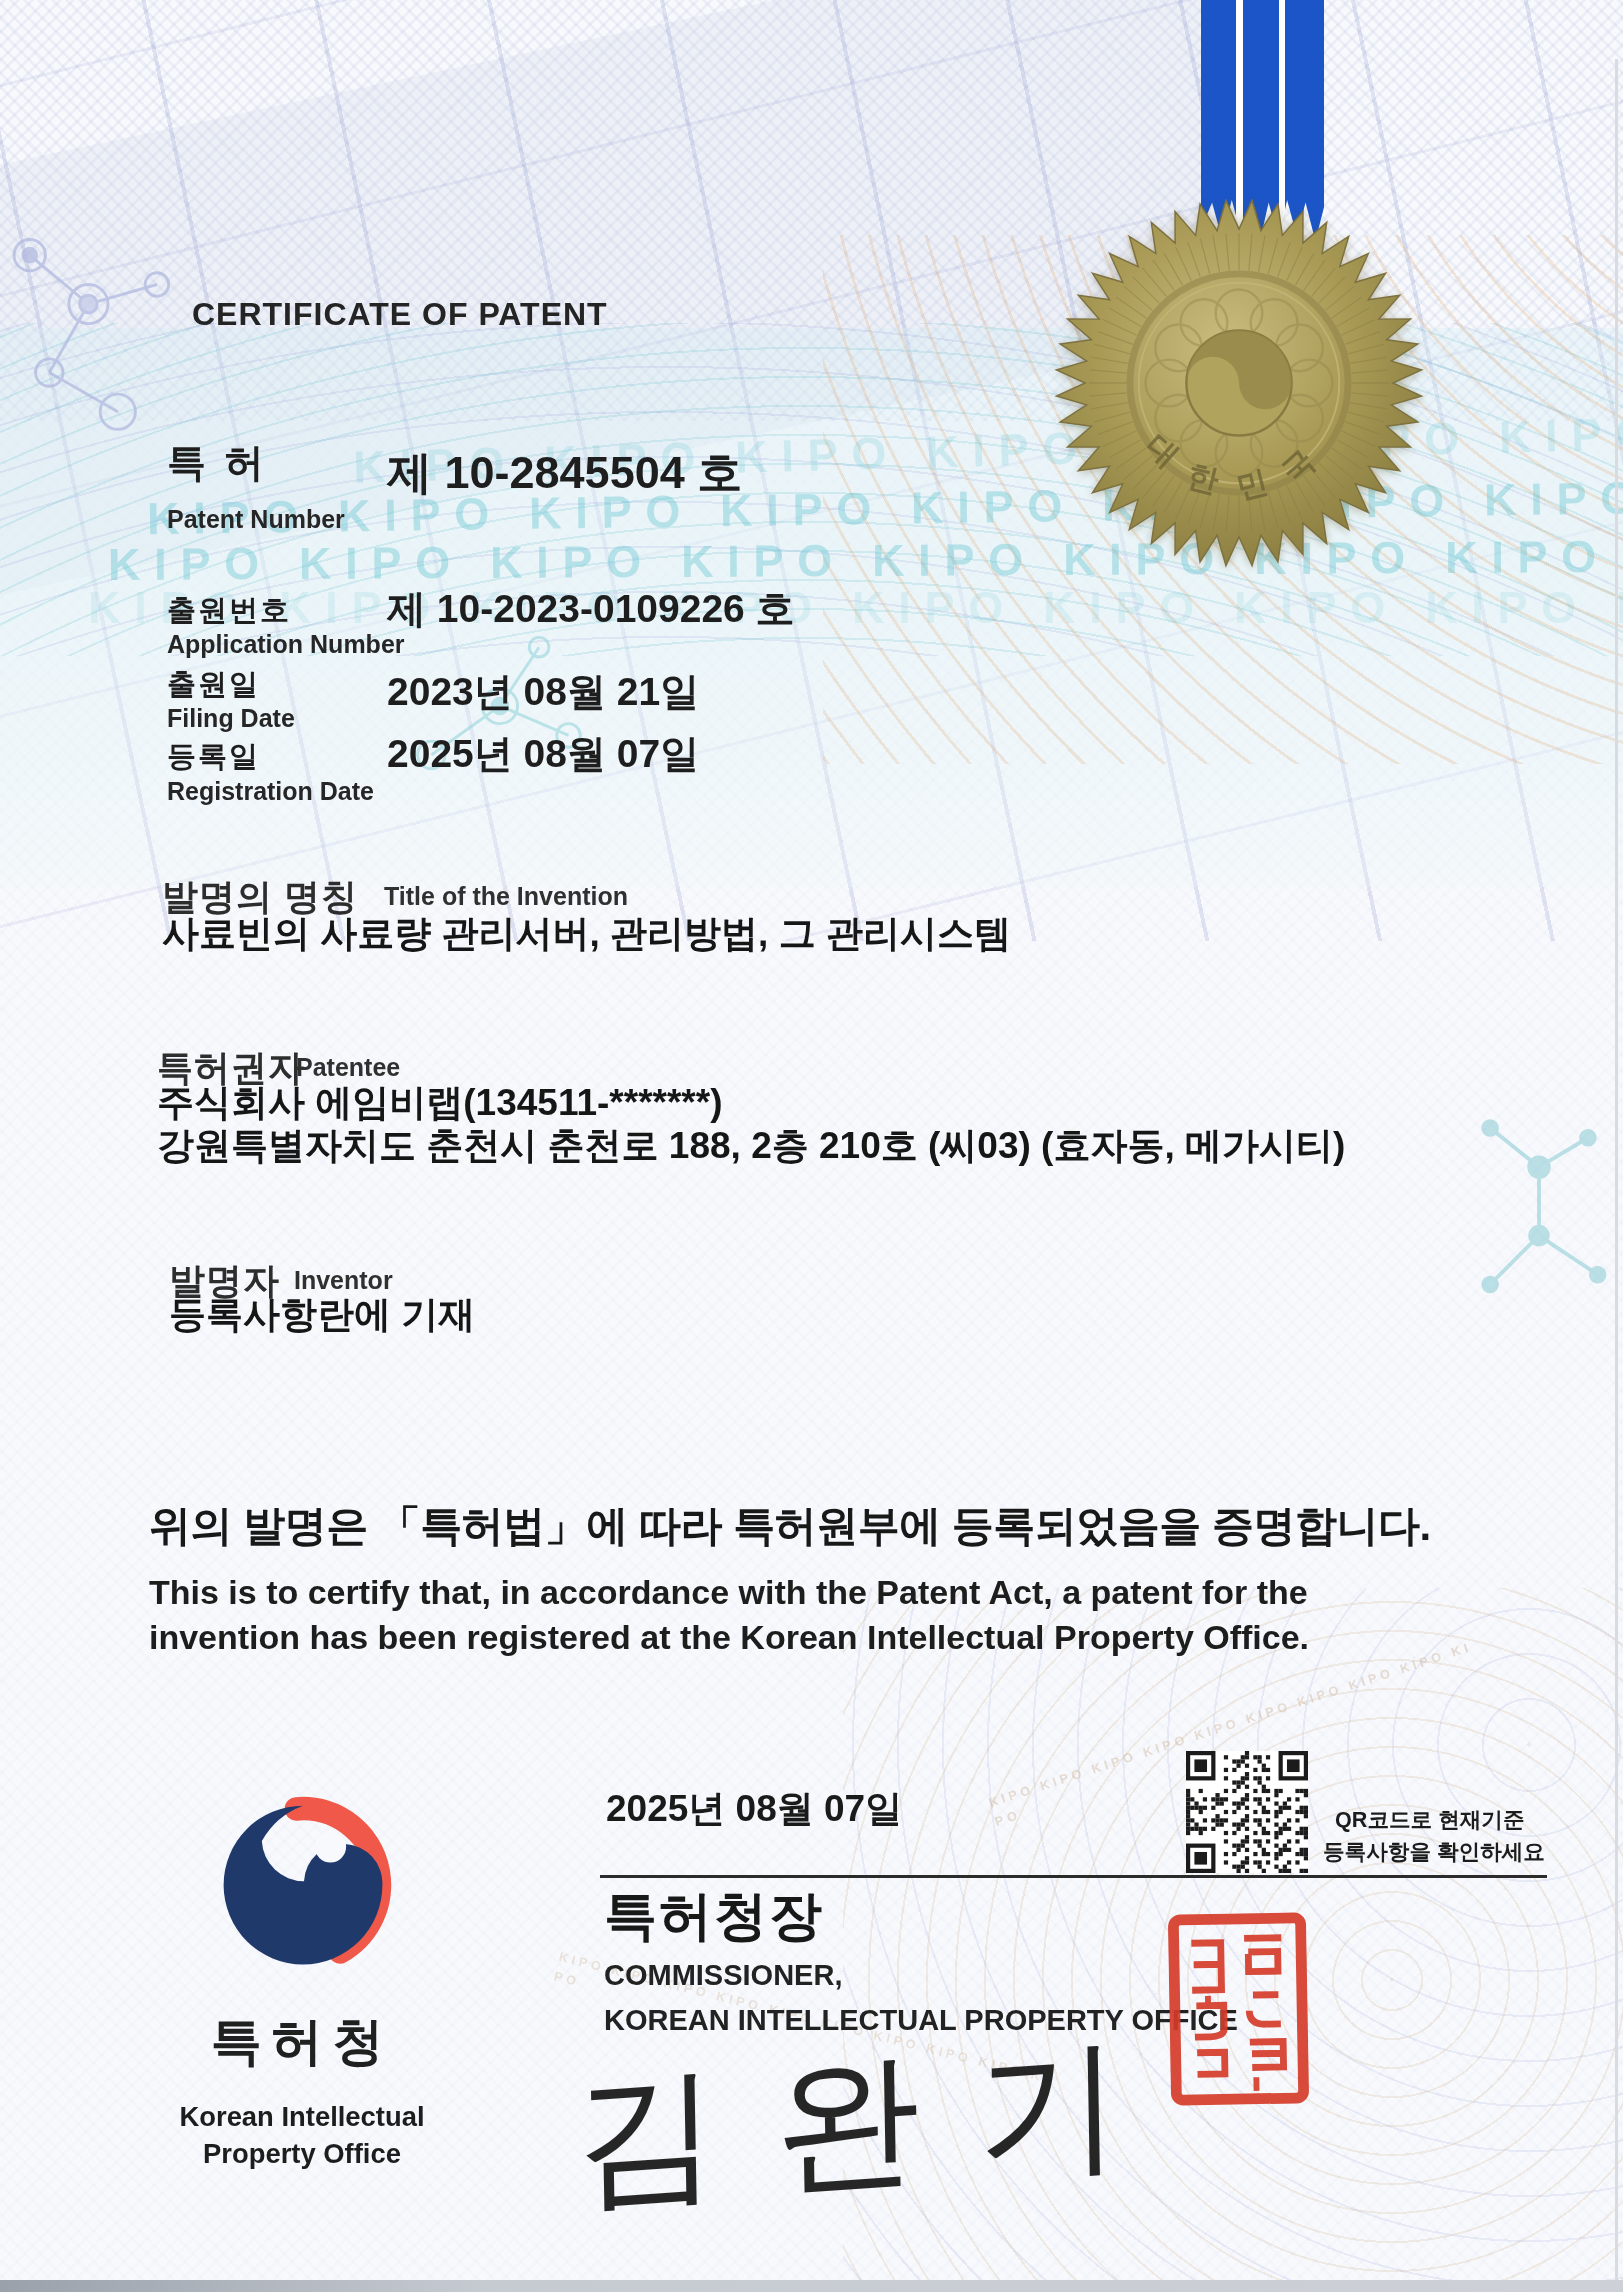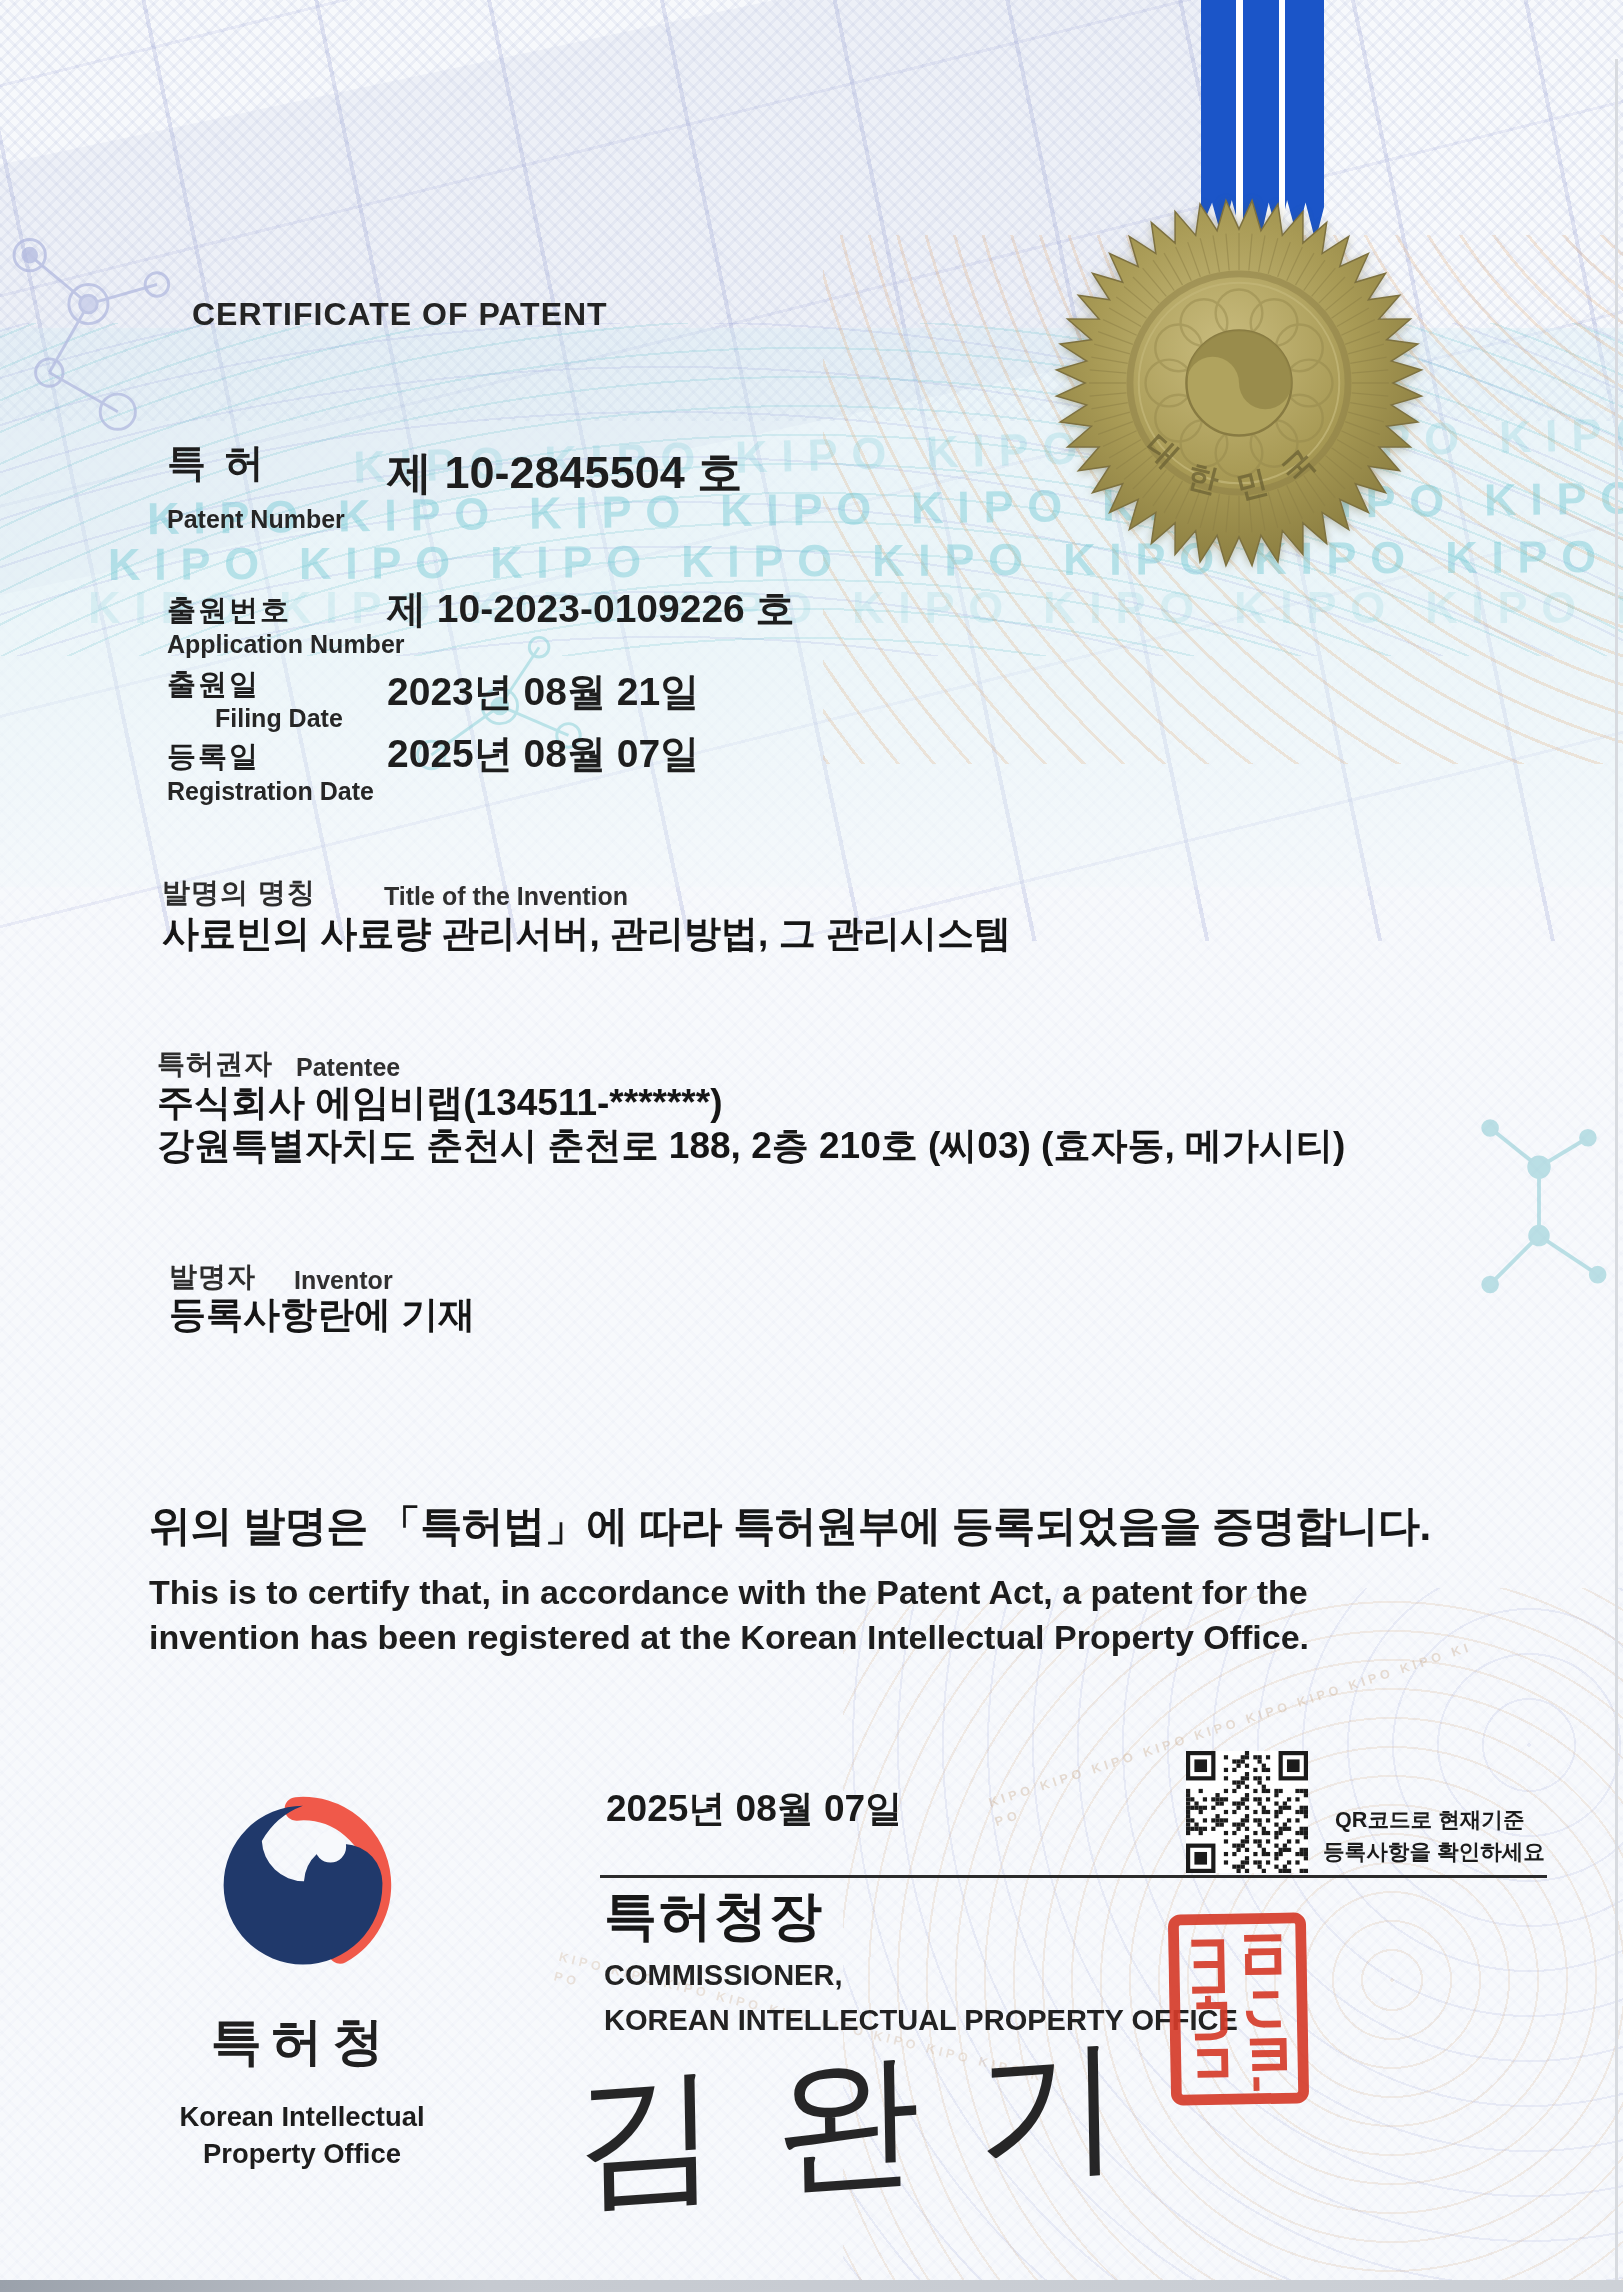--- a/index.html
+++ b/index.html
@@ -47,21 +47,21 @@
   .medal{left:1054px;top:198px;width:370px;height:370px;z-index:5;filter:drop-shadow(0 2.9px 4.9px rgba(90,80,30,.35));}
   
   .t{position:absolute;line-height:1.05;color:#1e1e1e;white-space:nowrap;}
   .title-ko{font-size:73px;font-weight:800;letter-spacing:5.9px;color:#202020;}
   .title-en{font-size:32px;font-weight:800;letter-spacing:1px;color:#242424;}
   .lab-ko-lg{font-size:39px;font-weight:800;letter-spacing:3.9px;}
   .lab-ko{font-size:29px;font-weight:800;letter-spacing:2px;}
   .lab-en{font-size:25px;font-weight:700;color:#262626;}
   .val-lg{font-size:45px;font-weight:800;}
   .val{font-size:39px;font-weight:800;}
-  .sec-lab{font-size:28px;font-weight:700;color:#2d2d2d;letter-spacing:1px;}
+  .sec-lab{font-size:36px;font-weight:700;color:#2d2d2d;letter-spacing:1px;}
   .sec-lab-en{font-size:25px;font-weight:700;color:#303030;}
   .sec-val{font-size:37px;font-weight:800;color:#161616;}
   .stmt-ko{font-size:42px;font-weight:800;color:#181818;letter-spacing:-0.5px;}
   .stmt-en{font-size:34px;font-weight:800;color:#1d1d1d;}
   .issue-date{font-size:37px;font-weight:700;color:#1a1a1a;}
   .sig-line{left:600px;top:1875px;width:947px;height:2.9px;background:#2b2b2b;}
   .comm-ko{font-size:53px;font-weight:800;color:#181818;letter-spacing:2px;}
   .comm-en{font-size:29px;font-weight:800;color:#222;}
   .qr-cap{font-size:21.6px;font-weight:800;color:#1c1c1c;}
   .logo-ko{font-size:51px;font-weight:800;color:#202020;letter-spacing:9.8px;text-align:center;width:314px;}
@@ -254,21 +254,21 @@
     <div class="t lab-en" style="left:167px;top:506px;">Patent Number</div>
     <div class="t val-lg" style="left:387px;top:441px;margin-top:8px;">제 10-2845504 호</div>
   </div>
   <div>
     <div class="t lab-ko" style="left:167px;top:595px;">출원번호</div>
     <div class="t lab-en" style="left:167px;top:631px;">Application Number</div>
     <div class="t val" style="left:387px;top:589px;">제 10-2023-0109226 호</div>
   </div>
   <div>
     <div class="t lab-ko" style="left:167px;top:669px;">출원일</div>
-    <div class="t lab-en" style="left:167px;top:705px;margin-left:48px;">Filing Date</div>
+    <div class="t lab-en" style="left:167px;top:705px;">Filing Date</div>
     <div class="t val" style="left:387px;top:672px;">2023년 08월 21일</div>
   </div>
   <div>
     <div class="t lab-ko" style="left:167px;top:741px;">등록일</div>
     <div class="t lab-en" style="left:167px;top:778px;">Registration Date</div>
     <div class="t val" style="left:387px;top:734px;">2025년 08월 07일</div>
   </div>
 
   <div>
     <div class="t sec-lab" style="left:162px;top:878px;">발명의 명칭</div>

